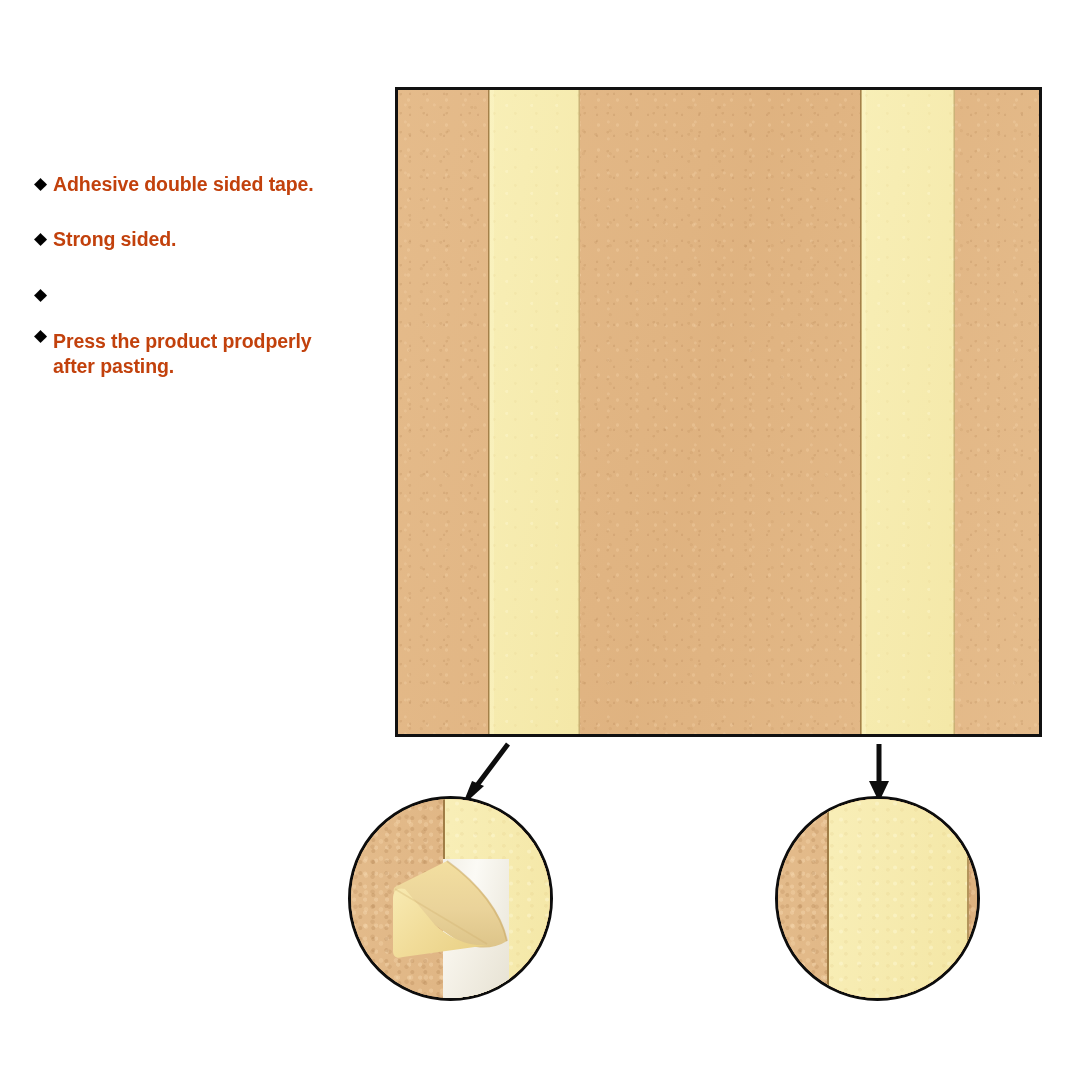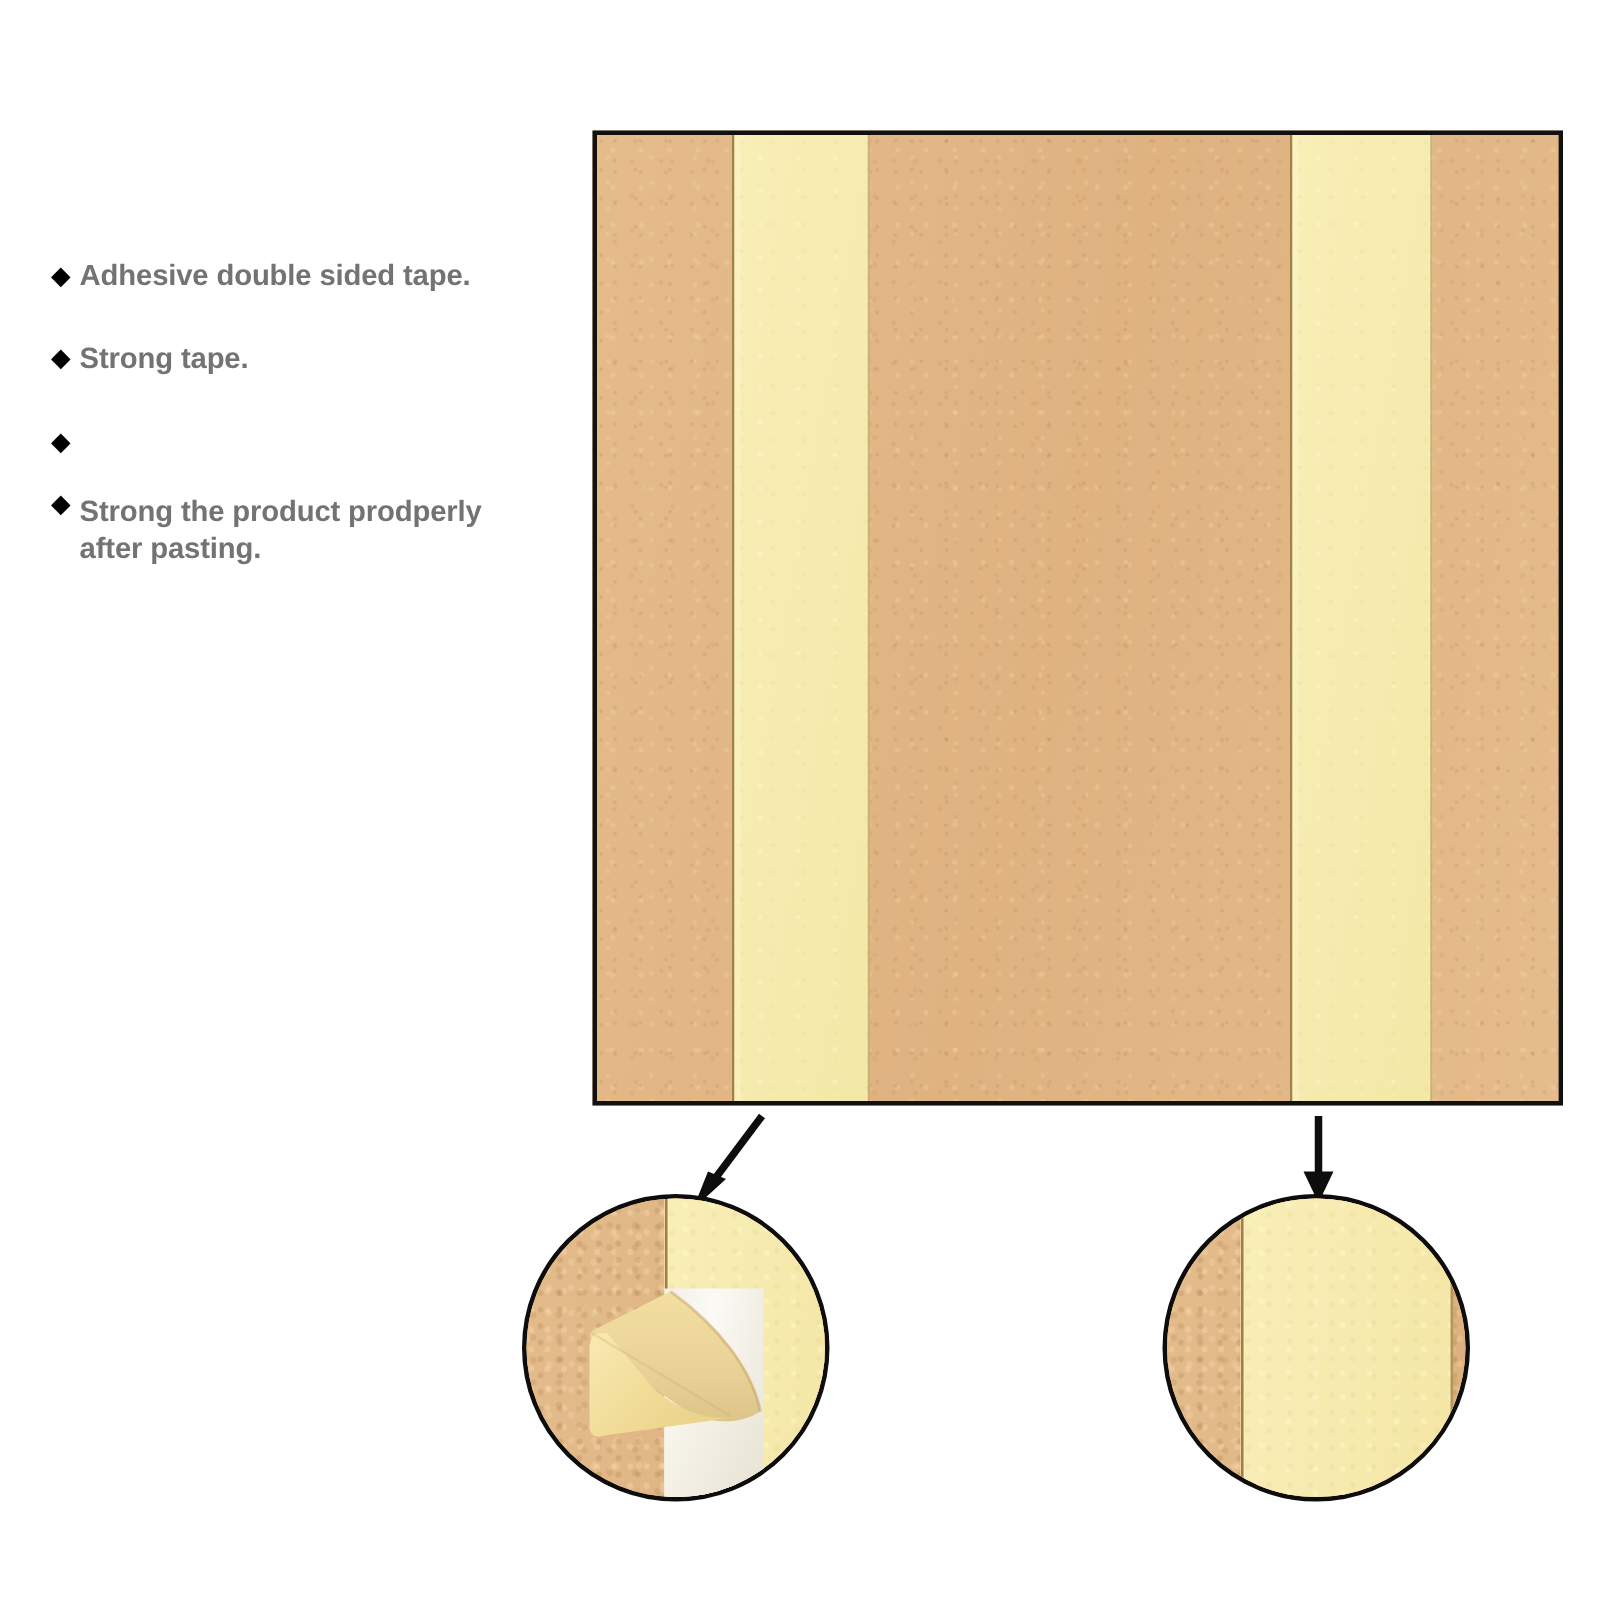--- a/index.html
+++ b/index.html
@@ -33,21 +33,21 @@
     font-size: 17px;
     line-height: 1;
     color: #000000;
     margin-right: 6px;
     margin-top: 3px;
   }
   .feature-text {
     font-size: 19.5px;
     font-weight: bold;
     line-height: 1.28;
-    color: #737373;
+    color: #c2410c;
     letter-spacing: -0.1px;
     white-space: pre-line;
   }
   
   .feature-item.i0 { margin-bottom: 30px; }
   .feature-item.i1 { margin-bottom: 32px; }
   .feature-item.i2 { margin-bottom: 26px; }
   .feature-item.i2 .feature-bullet { margin-top: 2px; }
   .feature-item.i3 .feature-bullet { margin-top: -2px; }
 
@@ -179,30 +179,30 @@
 
 <div id="feature-list">
 
   <div class="feature-item i0">
     <span class="feature-bullet">◆</span>
     <span class="feature-text">Adhesive double sided tape.</span>
   </div>
 
   <div class="feature-item i1">
     <span class="feature-bullet">◆</span>
-    <span class="feature-text">Strong tape.</span>
+    <span class="feature-text">Strong sided.</span>
   </div>
 
   <div class="feature-item i2">
     <span class="feature-bullet">◆</span>
   </div>
 
   <div class="feature-item i3">
     <span class="feature-bullet">◆</span>
-    <span class="feature-text">Strong the product prodperly
+    <span class="feature-text">Press the product prodperly
 after pasting.</span>
   </div>
 
 </div>
 
 <div id="product-panel">
   <div class="kraft"></div>
   <div class="tape" id="tape-left"></div>
   <div class="tape" id="tape-right"></div>
 </div>

